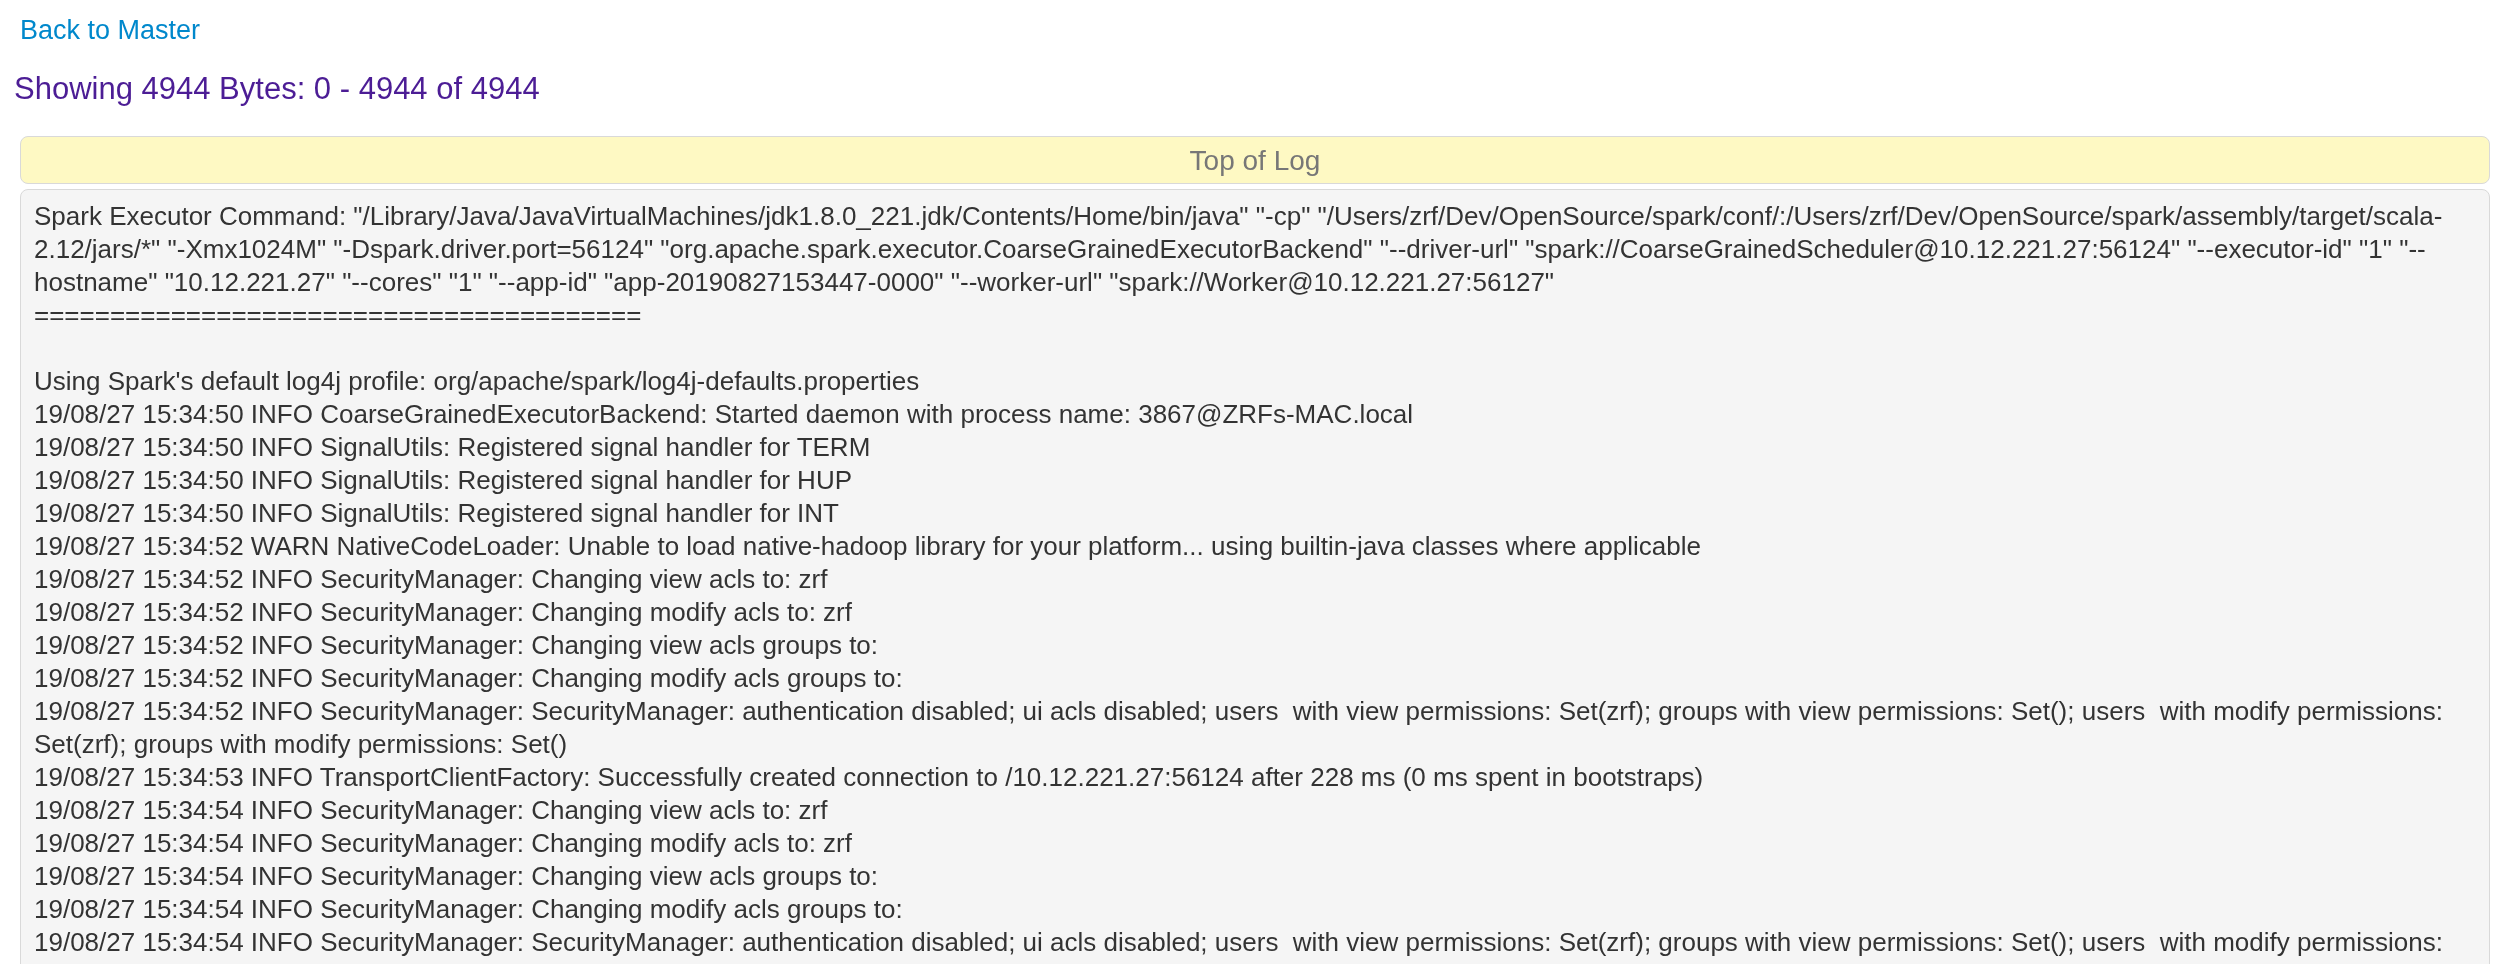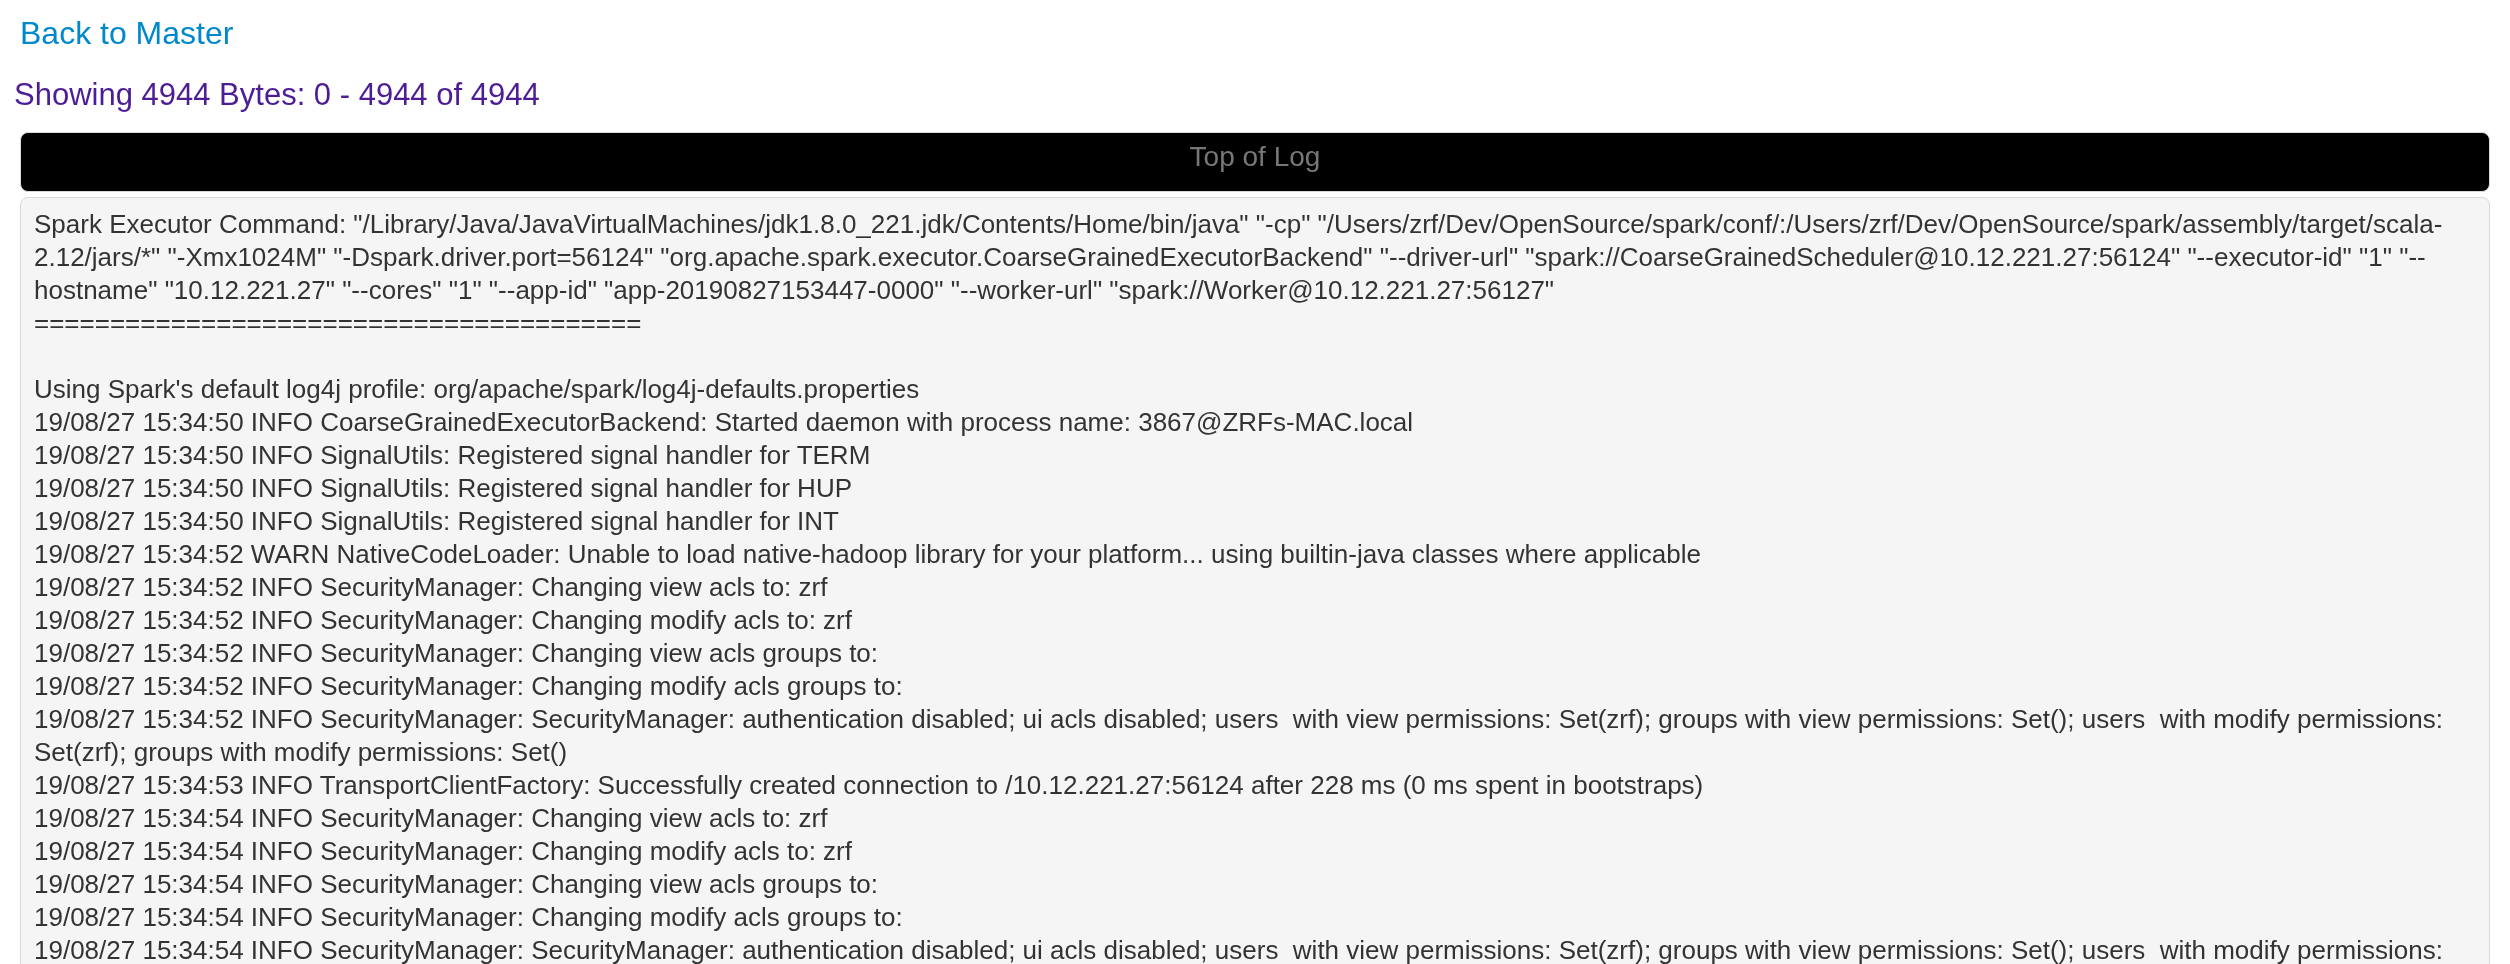--- a/index.html
+++ b/index.html
@@ -13,43 +13,43 @@
     font-family: "Liberation Sans", sans-serif;
     color: #333333;
   }
   .page {
     padding: 0 20px;
     width: 2510px;
   }
   .back-link {
     display: inline-block;
     margin-top: 14px;
-    font-size: 32px;
+    font-size: 27px;
     line-height: 1.2;
     color: #0088cc;
     text-decoration: none;
     cursor: pointer;
   }
   .byte-info {
     margin: 0;
     margin-top: 24px;
     margin-left: -6px;
     font-size: 31px;
     font-weight: 400;
     line-height: 1.2;
     color: #4c1d95;
   }
   .log-panel-header {
-    margin-top: 18px;
-    height: 60px;
+    margin-top: 28px;
+    height: 48px;
     line-height: 48px;
     text-align: center;
     font-size: 28px;
     color: #777777;
-    background: #000000;
+    background: #fef9c3;
     border: 1px solid #d9d9d9;
     border-radius: 8px;
   }
   .log-area {
     margin-top: 5px;
     min-height: 900px;
     background: #f5f5f5;
     border: 1px solid #d9d9d9;
     border-radius: 8px;
     padding: 10px 13px;

